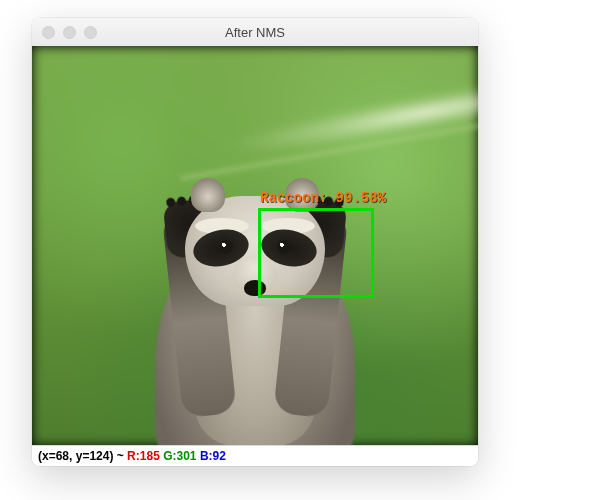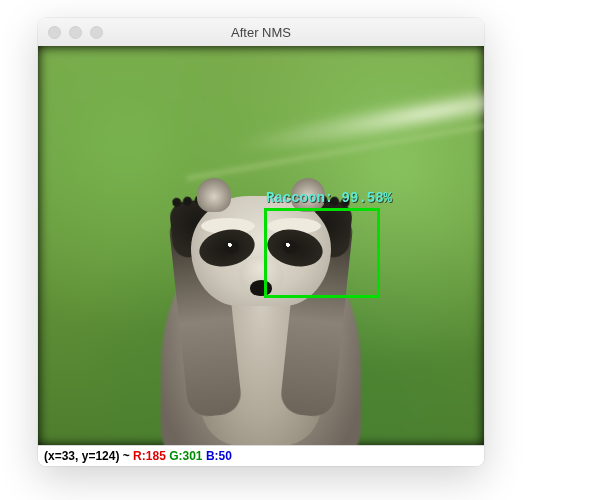--- a/index.html
+++ b/index.html
@@ -6,21 +6,21 @@
     margin: 0;
     padding: 0;
     width: 600px;
     height: 500px;
     background: #fff;
     font-family: -apple-system, "Helvetica Neue", Arial, sans-serif;
     overflow: hidden;
   }
   .window {
     position: absolute;
-    left: 38px;
+    left: 32px;
     top: 18px;
     width: 446px;
     height: 448px;
     background: #ffffff;
     border-radius: 8px;
     box-shadow: 0 12px 40px rgba(0,0,0,0.18), 0 0 0 1px rgba(0,0,0,0.05);
     overflow: hidden;
   }
   .titlebar {
     height: 28px;
@@ -216,21 +216,21 @@
   .bbox {
     position: absolute;
     border: 3px solid #00e000;
     box-sizing: border-box;
   }
   .bbox-label {
     position: absolute;
     font-family: "Courier New", monospace;
     font-weight: bold;
     font-size: 14px;
-    color: #5eead4;
+    color: #f97316;
     text-shadow: 1px 1px 0 rgba(0,0,0,0.6);
     white-space: nowrap;
   }
   
   .statusbar {
     position: absolute;
     left: 0; right: 0; bottom: 0;
     height: 20px;
     background: #fff;
     border-top: 1px solid #d8d8d8;
@@ -284,15 +284,15 @@
         <div class="eye r"></div>
         <div class="snout"></div>
         <div class="nose"></div>
       </div>
     </div>
     <div class="bbox" style="left:226px;top:162px;width:116px;height:90px;"></div>
     <div class="bbox-label" style="left:228px;top:144px;">Raccoon: 99.58%</div>
   </div>
 
   <div class="statusbar">
-    <span>(x=</span><span>33</span><span>, y=</span><span>124</span><span>) ~ </span><span class="r">R:</span><span class="r">185</span><span> </span><span class="g">G:</span><span class="g">301</span><span> </span><span class="b">B:</span><span class="b">50</span>
+    <span>(x=</span><span>68</span><span>, y=</span><span>124</span><span>) ~ </span><span class="r">R:</span><span class="r">185</span><span> </span><span class="g">G:</span><span class="g">301</span><span> </span><span class="b">B:</span><span class="b">92</span>
   </div>
 </div>
 
 </body></html>

